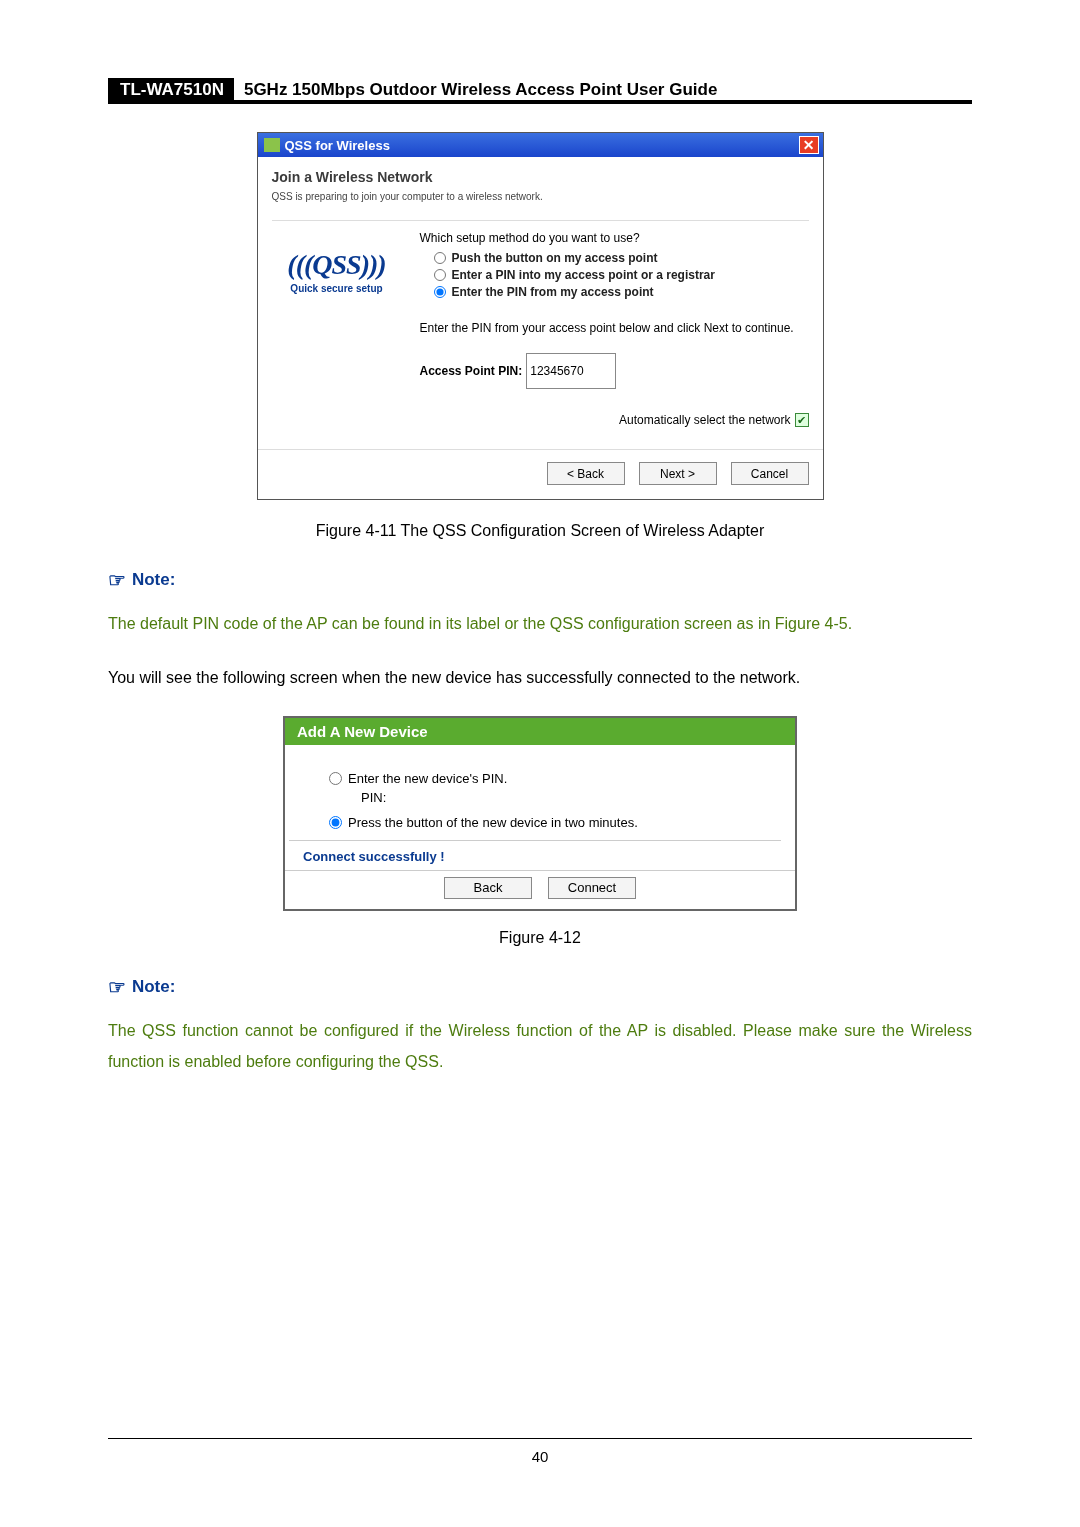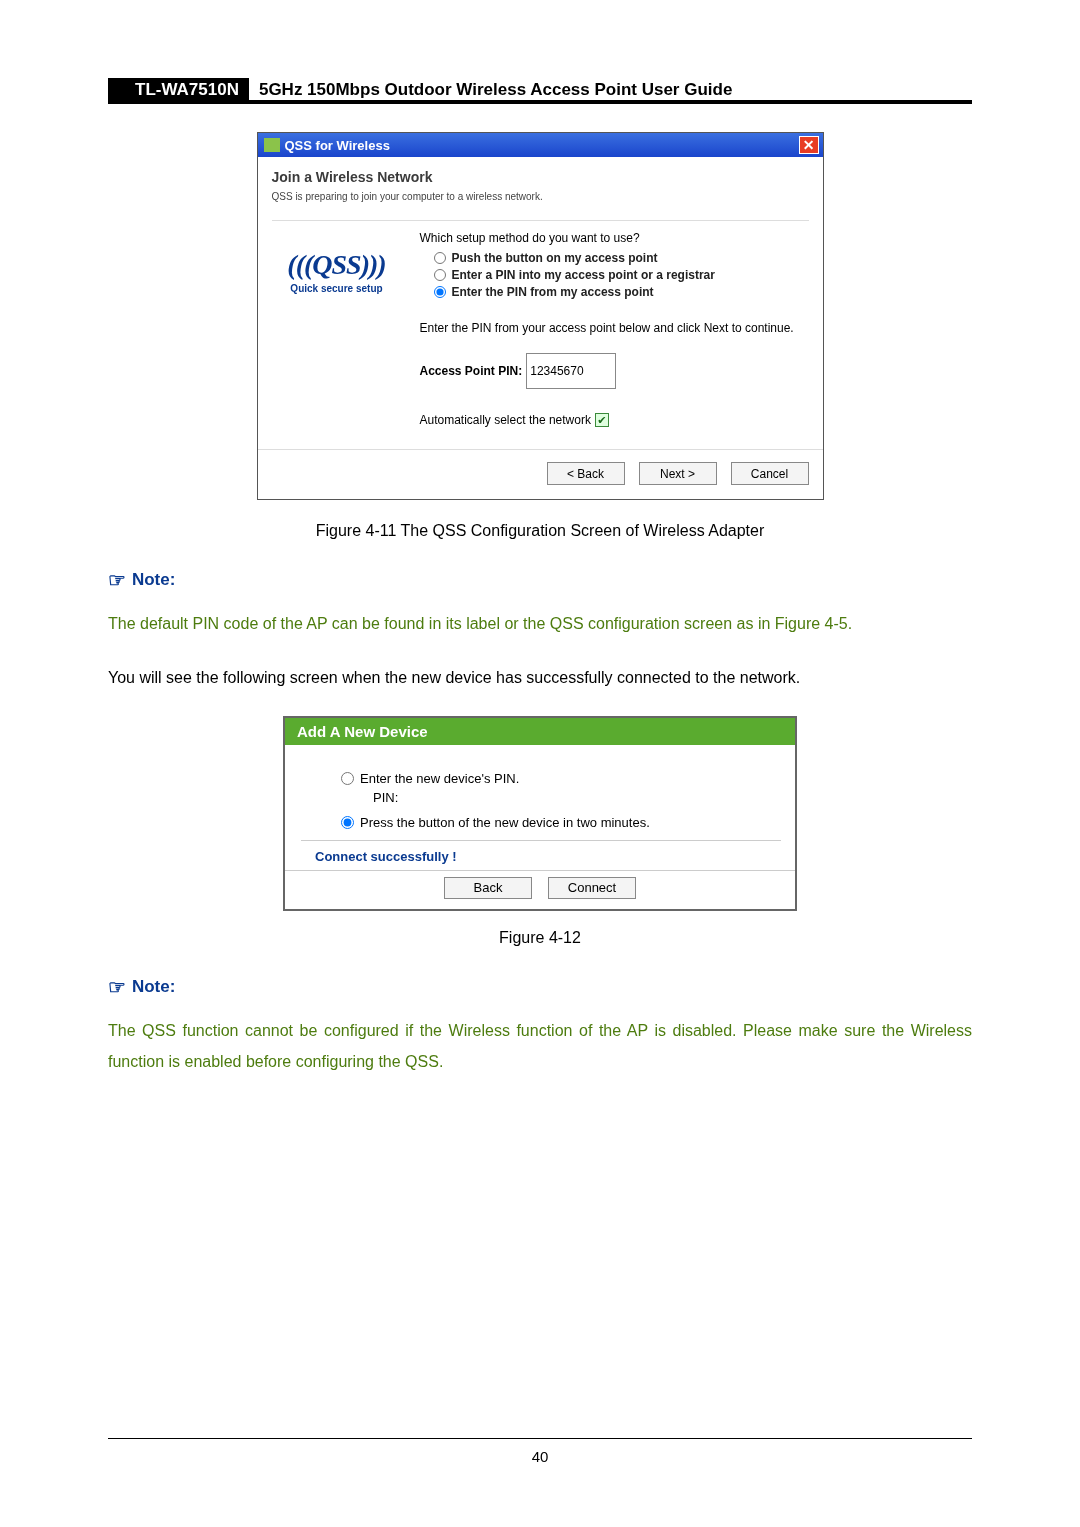--- a/index.html
+++ b/index.html
@@ -19,21 +19,21 @@
     display: flex;
     align-items: stretch;
     height: 26px;
     margin-bottom: 28px;
   }
   .header-model {
     background: #000;
     color: #fff;
     font-weight: bold;
     font-size: 17px;
-    padding: 2px 10px 0 27px;
+    padding: 2px 10px 0 12px;
     display: flex;
     align-items: center;
   }
   .header-title {
     font-weight: bold;
     font-size: 17px;
     padding: 2px 0 0 10px;
     display: flex;
     align-items: center;
   }
@@ -111,20 +111,21 @@
   .qss-pin-input {
     border: 1px solid #888;
     height: 36px; width: 90px;
     font-size: 12px; padding: 0 3px;
     font-family: Tahoma, Arial, sans-serif;
   }
   .qss-auto {
     text-align: right;
     font-size: 12px;
     display: flex;
+    justify-content: flex-end;
     align-items: center;
     gap: 4px;
     margin-bottom: 14px;
   }
   .qss-auto .chk {
     width: 14px; height: 14px;
     border: 1px solid #3a8a3a;
     background: #dfffdf;
     color: #1a6a1a;
     display: flex; align-items: center; justify-content: center;
@@ -182,21 +183,21 @@
     border: 2px solid #666;
     font-family: Tahoma, Arial, sans-serif;
   }
   .adddev-title {
     background: #5aab2f;
     color: #fff;
     font-weight: bold;
     font-size: 15px;
     padding: 5px 12px;
   }
-  .adddev-body { padding: 22px 14px 6px 16px; font-size: 13px; }
+  .adddev-body { padding: 22px 14px 6px 4px; font-size: 13px; }
   .adddev-row { display: flex; align-items: center; gap: 6px; margin: 4px 0 4px 40px; }
   .adddev-row input[type="radio"] { width: 13px; height: 13px; }
   .adddev-pin { margin: 4px 0 10px 72px; font-size: 13px; }
   .adddev-hr { border: none; border-top: 1px solid #ccc; margin: 10px 0 8px 0; }
   .adddev-status {
     color: #0a3a90;
     font-weight: bold;
     font-size: 13px;
     padding: 0 0 0 14px;
   }

